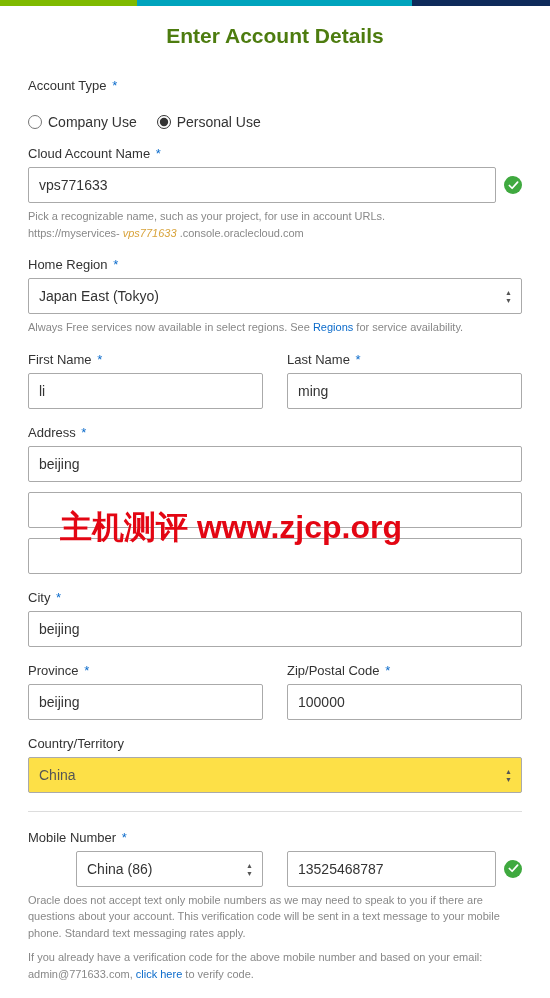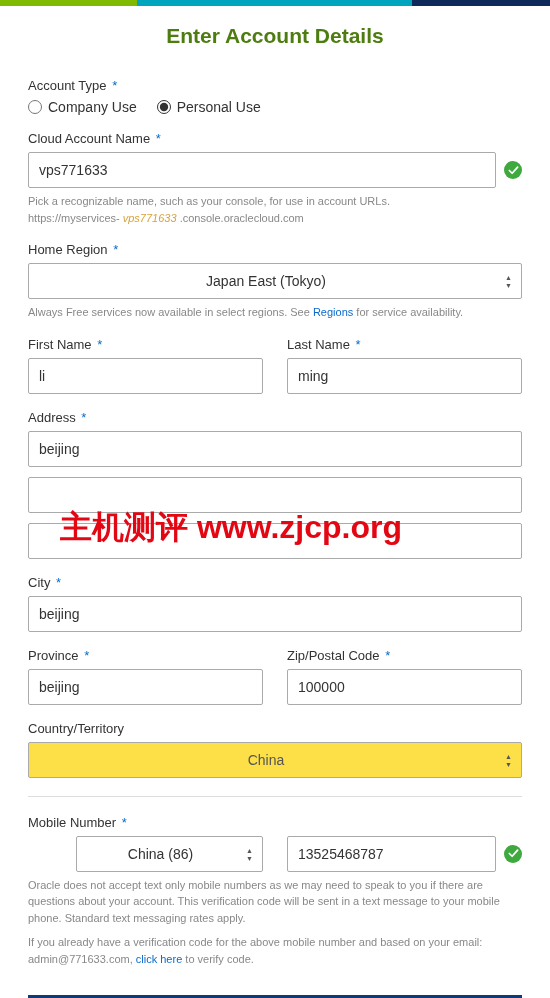--- a/index.html
+++ b/index.html
@@ -30,38 +30,37 @@
     font-size: 13px;
     color: #333;
     margin-bottom: 6px;
     display: block;
   }
   .required-star { color: #0b6bcb; margin-left: 2px; }
   .radio-row {
     display: flex;
     gap: 20px;
     align-items: center;
-    margin-top: 6px;
+    margin-top: 21px;
   }
   .radio-item { display: flex; align-items: center; gap: 6px; font-size: 14px; }
   .radio-item input[type=radio] { width: 14px; height: 14px; accent-color: #333; }
   .text-input, .select-input {
     width: 100%;
     padding: 9px 10px;
     border: 1px solid #aaa;
     border-radius: 2px;
     font-size: 14px;
     color: #333;
     background: #fff;
   }
   .select-input {
     appearance: none;
     background-image: none;
     padding-right: 28px;
-    text-align: center;
   }
   .select-wrap { position: relative; }
   .select-caret {
     position: absolute;
     right: 10px;
     top: 50%;
     transform: translateY(-50%);
     font-size: 11px;
     color: #555;
     pointer-events: none;
@@ -165,21 +164,21 @@
     </span>
     <div class="input-row-with-check">
       <input type="text" class="text-input" value="vps771633" style="">
       <span class="check-icon">
         <svg viewBox="0 0 16 16">
             <path d="M2 8 L6 12 L14 3" stroke="#fff" stroke-width="2.5" fill="none" stroke-linecap="round" stroke-linejoin="round"></path>
           </svg>
       </span>
     </div>
     <div class="hint">
-      <span>Pick a recognizable name, such as your console, for use in account URLs.</span><br>
+      <span>Pick a recognizable name, such as your project, for use in account URLs.</span><br>
       <span>https://myservices-</span>
       <span class="highlight">vps771633</span>
       <span>.console.oraclecloud.com</span>
     </div>
   </div>
 
   
   <div class="field-group">
     <span class="label">
       <span>Home Region</span>

